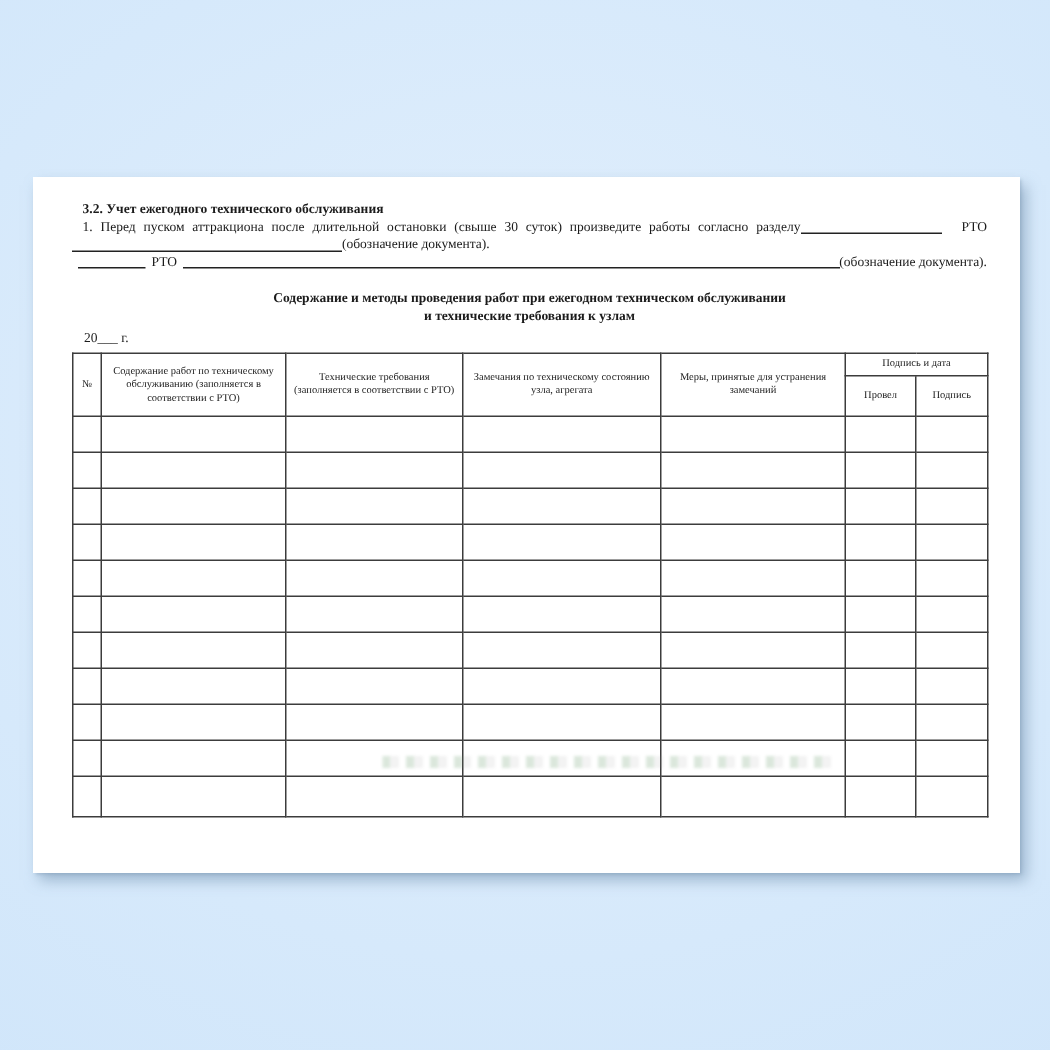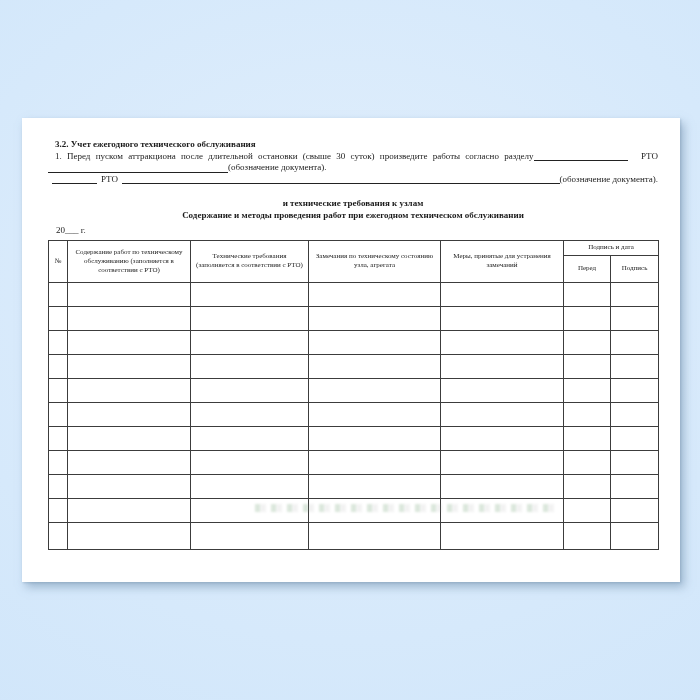--- a/index.html
+++ b/index.html
@@ -7,21 +7,21 @@
     position:relative;width:700px;height:700px;overflow:hidden;
     background:radial-gradient(130% 110% at 50% 42%, #e2effc 0%, #d6e9fb 45%, #cfe5fa 75%, #c9dff6 100%);
     font-family:"Liberation Serif","DejaVu Serif",serif;
     color:#1b1b1b;
   }
   .sheet{
     position:absolute;left:22px;top:118px;width:658px;height:464px;
     background:#ffffff;
     box-shadow:4px 5px 9px rgba(110,140,170,0.55), 1px 1px 2px rgba(130,155,180,0.4);
   }
-  .content{padding:5px 22px 0 26px;font-size:9px;line-height:11.5px;margin-top:16px;}
+  .content{padding:16px 22px 0 26px;font-size:9px;line-height:11.5px;}
   .doc-heading{font-weight:bold;text-indent:7px;white-space:nowrap;}
   .flexline{display:flex;align-items:center;}
   .indent{text-indent:7px;}
   .blank{border-bottom:1px solid #222;height:9px;display:inline-block;}
   .grow{flex:1 1 auto;}
   .w180{width:180px;flex:0 0 auto;}
   .w45{width:45px;flex:0 0 auto;margin:0 4px;}
   .sp{word-spacing:3px;}
   .justify{text-align:justify;text-align-last:justify;}
   .rto{padding-left:6px;}
@@ -74,22 +74,22 @@
 
 
       <div class="flexline">
         <span class="blank w45"></span>
         <span>РТО</span>
         <span class="blank grow" style="margin-left:4px;"></span>
         <span>(обозначение документа).</span>
       </div>
 
       <div class="doc-title">
+        <div>Содержание и методы проведения работ при ежегодном техническом обслуживании</div>
         <div>и технические требования к узлам</div>
-        <div>Содержание и методы проведения работ при ежегодном техническом обслуживании</div>
       </div>
 
       <div class="year">20___ г.</div>
 
       <table class="form">
         <colgroup>
           <col style="width:19px">
             <col style="width:123px">
             <col style="width:118px">
           <col style="width:132px">
@@ -100,21 +100,21 @@
         <thead>
           <tr class="subhead">
             <th rowspan="2">№</th>
             <th rowspan="2">Содержание работ по техническому обслуживанию (заполняется  в соответствии с РТО)</th>
             <th rowspan="2">Технические требования (заполняется  в соответствии с РТО)</th>
             <th rowspan="2">Замечания по техническому состоянию узла, агрегата</th>
             <th rowspan="2">Меры, принятые для устранения замечаний</th>
             <th colspan="2">Подпись и дата</th>
           </tr>
           <tr class="mainhead">
-            <th>Перед</th>
+            <th>Провел</th>
             <th>Подпись</th>
           </tr>
         </thead>
         <tbody id="table-body">
             <tr>
               <td></td>
               <td></td>
               <td></td>
               <td></td>
               <td></td>

